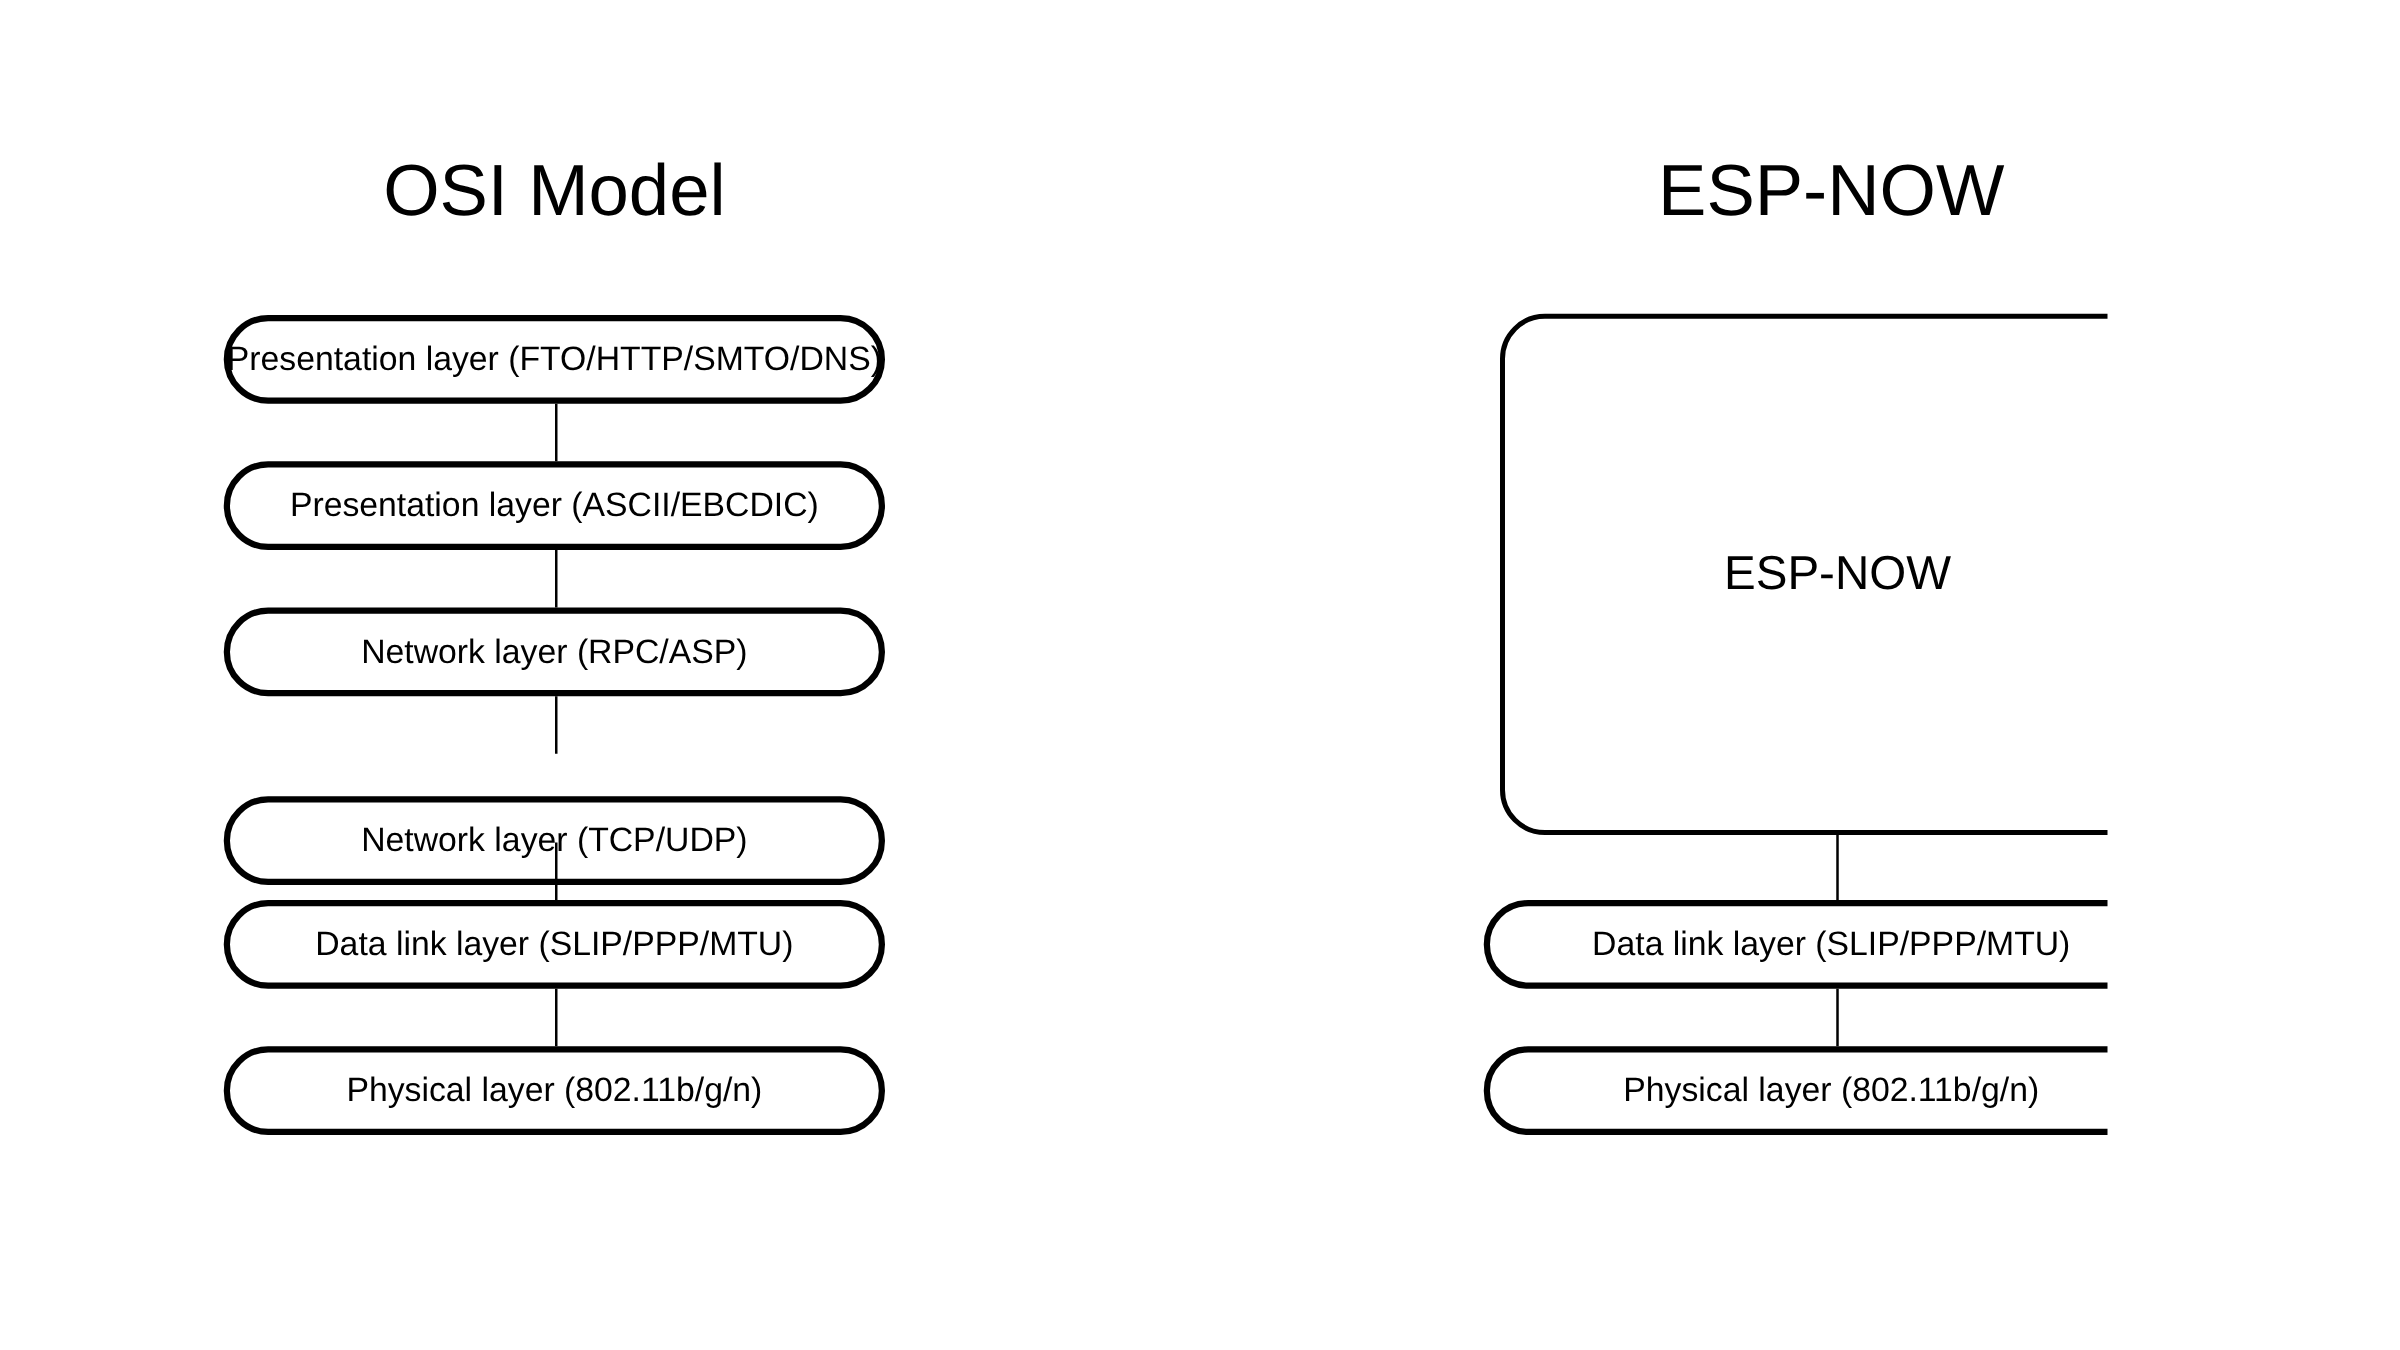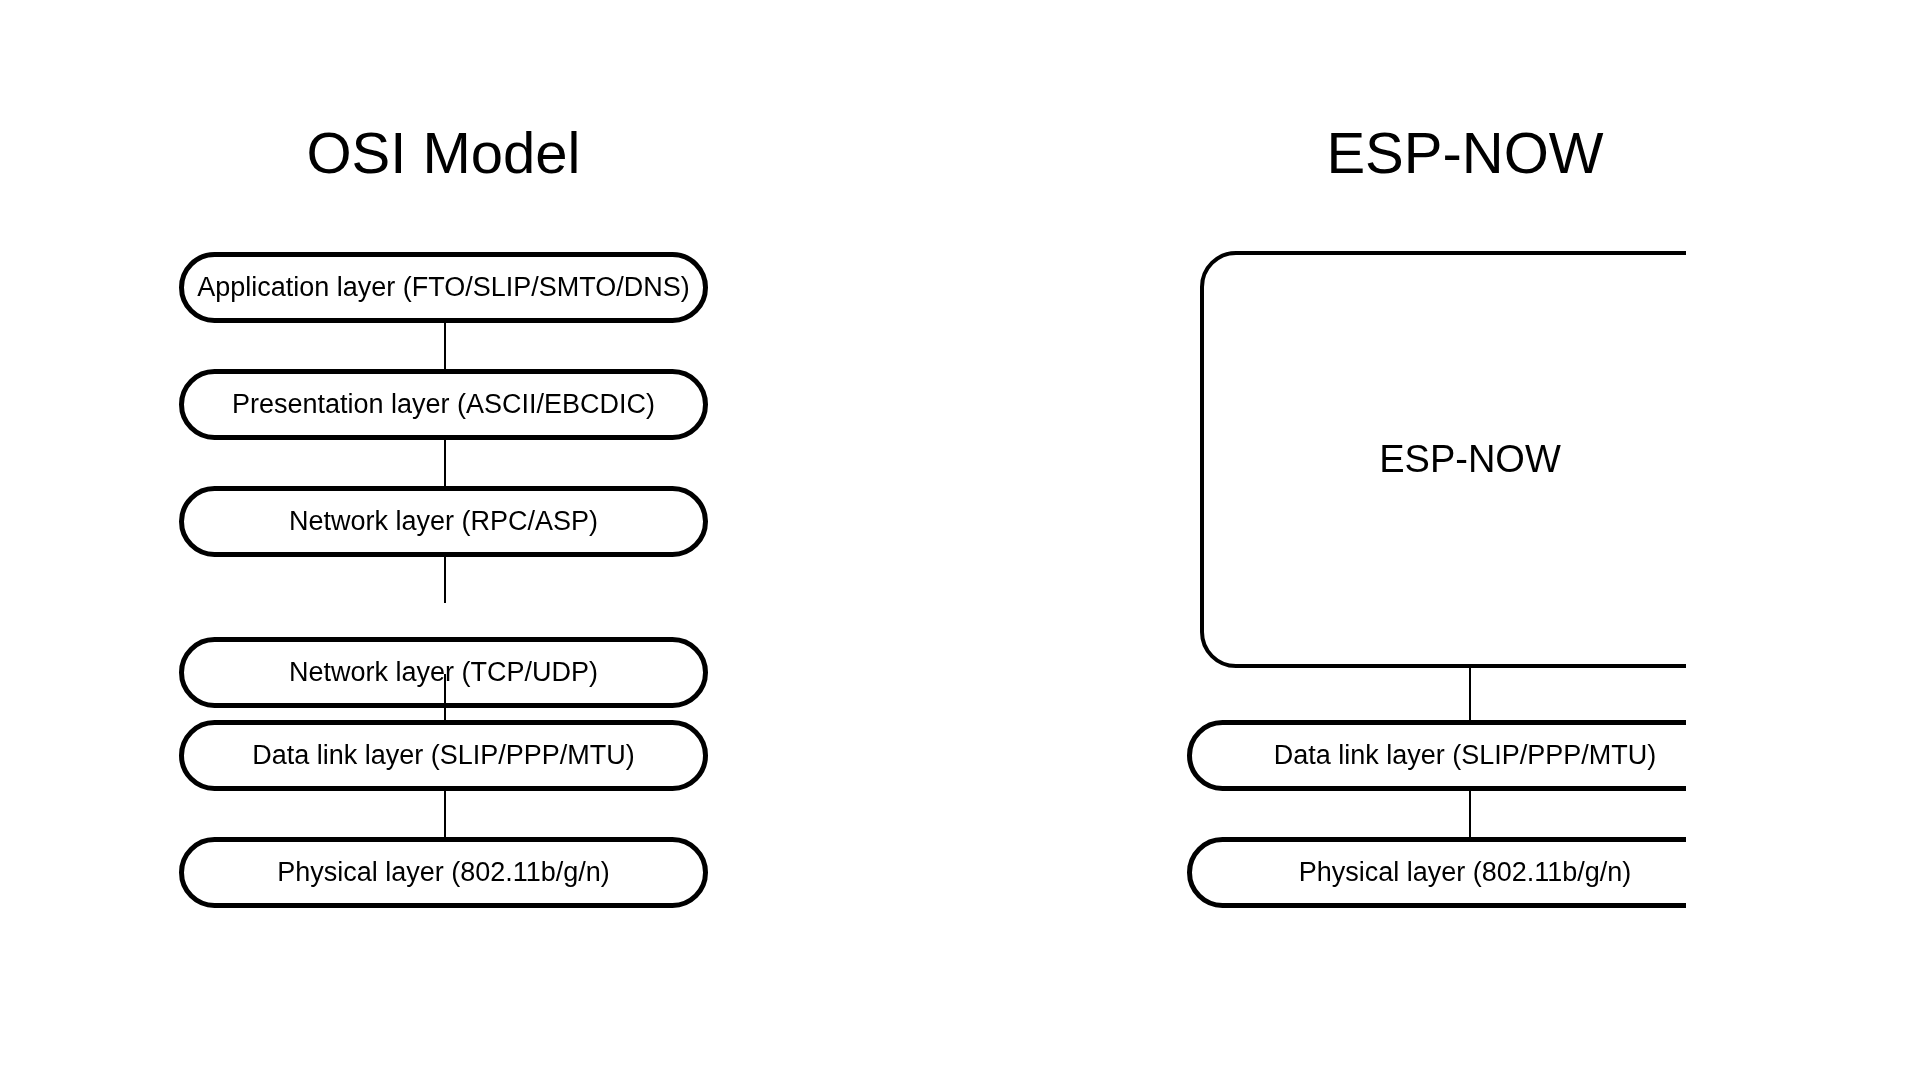--- a/index.html
+++ b/index.html
@@ -59,21 +59,21 @@
   }
 </style>
 </head>
 <body>
 
 <div class="canvas">
 
   <div class="col-title" style="left:179px; top:118px; width:529px;">OSI Model</div>
 
   <div class="capsule" style="left:179px; top:252px; width:529px;">
-    <span>Application layer (FTO/SLIP/SMTO/DNS)</span>
+    <span>Presentation layer (FTO/HTTP/SMTO/DNS)</span>
   </div>
   <div class="connector" style="left:444px; top:323px; height:46px;"></div>
 
   <div class="capsule" style="left:179px; top:369px; width:529px;">
     <span>Presentation layer (ASCII/EBCDIC)</span>
   </div>
   <div class="connector" style="left:444px; top:440px; height:46px;"></div>
 
   <div class="capsule" style="left:179px; top:486px; width:529px;">
     <span>Network layer (RPC/ASP)</span>

